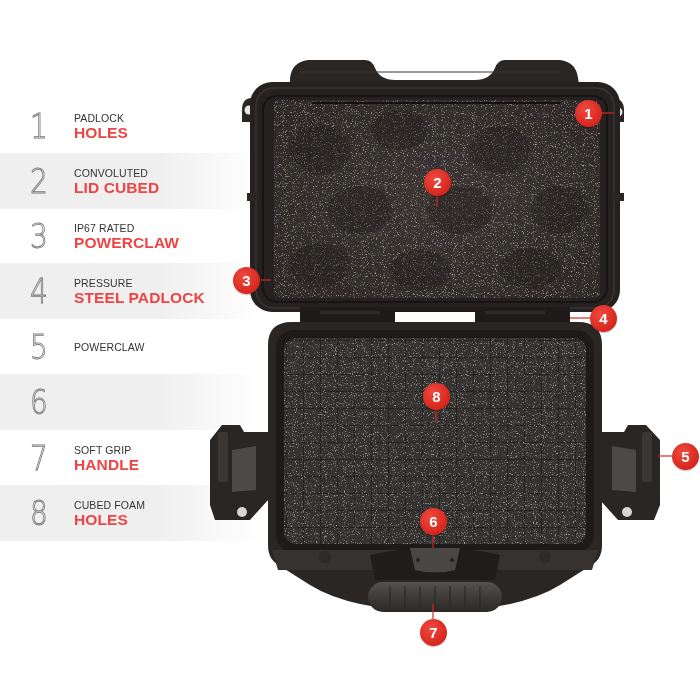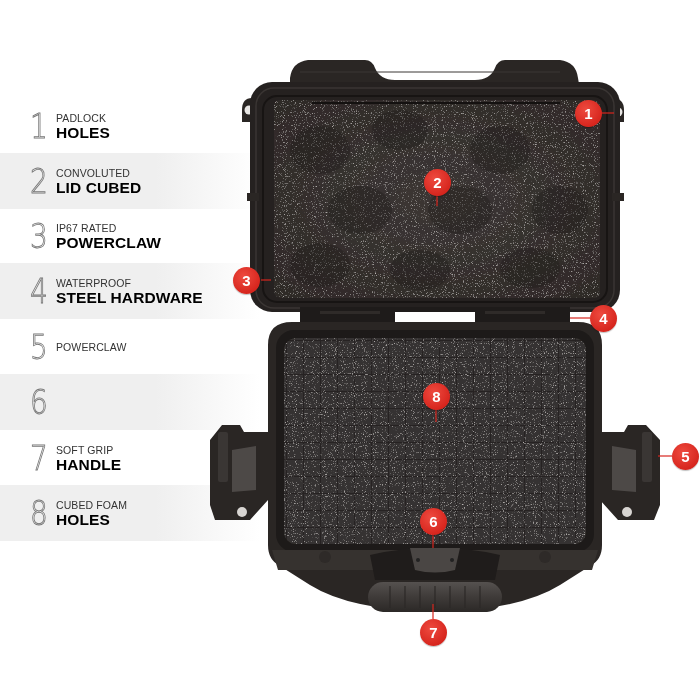--- a/index.html
+++ b/index.html
@@ -19,23 +19,23 @@
     position: absolute; left: 30px; height: 56px; display: flex; align-items: center;
   }
   .feature .num {
     font-family: "DejaVu Sans", sans-serif;
     font-weight: 200; font-size: 33px; color: #6e6e6e; width: 26px;
     line-height: 1; transform: scaleX(0.85); transform-origin: left center;
     -webkit-text-stroke: 0;
     color: transparent;
     -webkit-text-stroke: 0.9px #777;
   }
-  .feature .txt { margin-left: 0; display: flex; flex-direction: column; }
+  .feature .txt { margin-left: 18px; display: flex; flex-direction: column; }
   .feature .small { font-size: 10.5px; color: #333; letter-spacing: 0.1px; line-height: 12px; }
-  .feature .big { font-size: 15.5px; font-weight: bold; color: #000000; line-height: 17px; letter-spacing: 0.1px; }
+  .feature .big { font-size: 15.5px; font-weight: bold; color: #ef4444; line-height: 17px; letter-spacing: 0.1px; }
 
   
   .case { position: absolute; left: 0; top: 0; width: 700px; height: 700px; }
   svg.case-svg { position: absolute; left: 0; top: 0; }
 
   .marker {
     position: absolute; width: 27px; height: 27px; border-radius: 50%;
     background: radial-gradient(circle at 40% 35%, #ee4a3f 0%, #d7261e 70%, #c41d17 100%);
     color: #fff; font-weight: bold; font-size: 15px;
     display: flex; align-items: center; justify-content: center;
@@ -68,22 +68,22 @@
   <div class="feature" style="top:208px">
     <span class="num">3</span>
     <span class="txt">
         <span class="small">IP67 RATED</span>
         <span class="big">POWERCLAW</span>
       </span>
   </div>
   <div class="feature" style="top:263px">
     <span class="num">4</span>
     <span class="txt">
-        <span class="small">WATERPROOF</span>
-        <span class="big">STEEL HARDWARE</span>
+        <span class="small">PRESSURE</span>
+        <span class="big">STEEL PADLOCK</span>
       </span>
   </div>
   <div class="feature" style="top:319px">
     <span class="num">5</span>
     <span class="txt">
         <span class="small">POWERCLAW</span>
       </span>
   </div>
   <div class="feature" style="top:374px">
     <span class="num">6</span>

